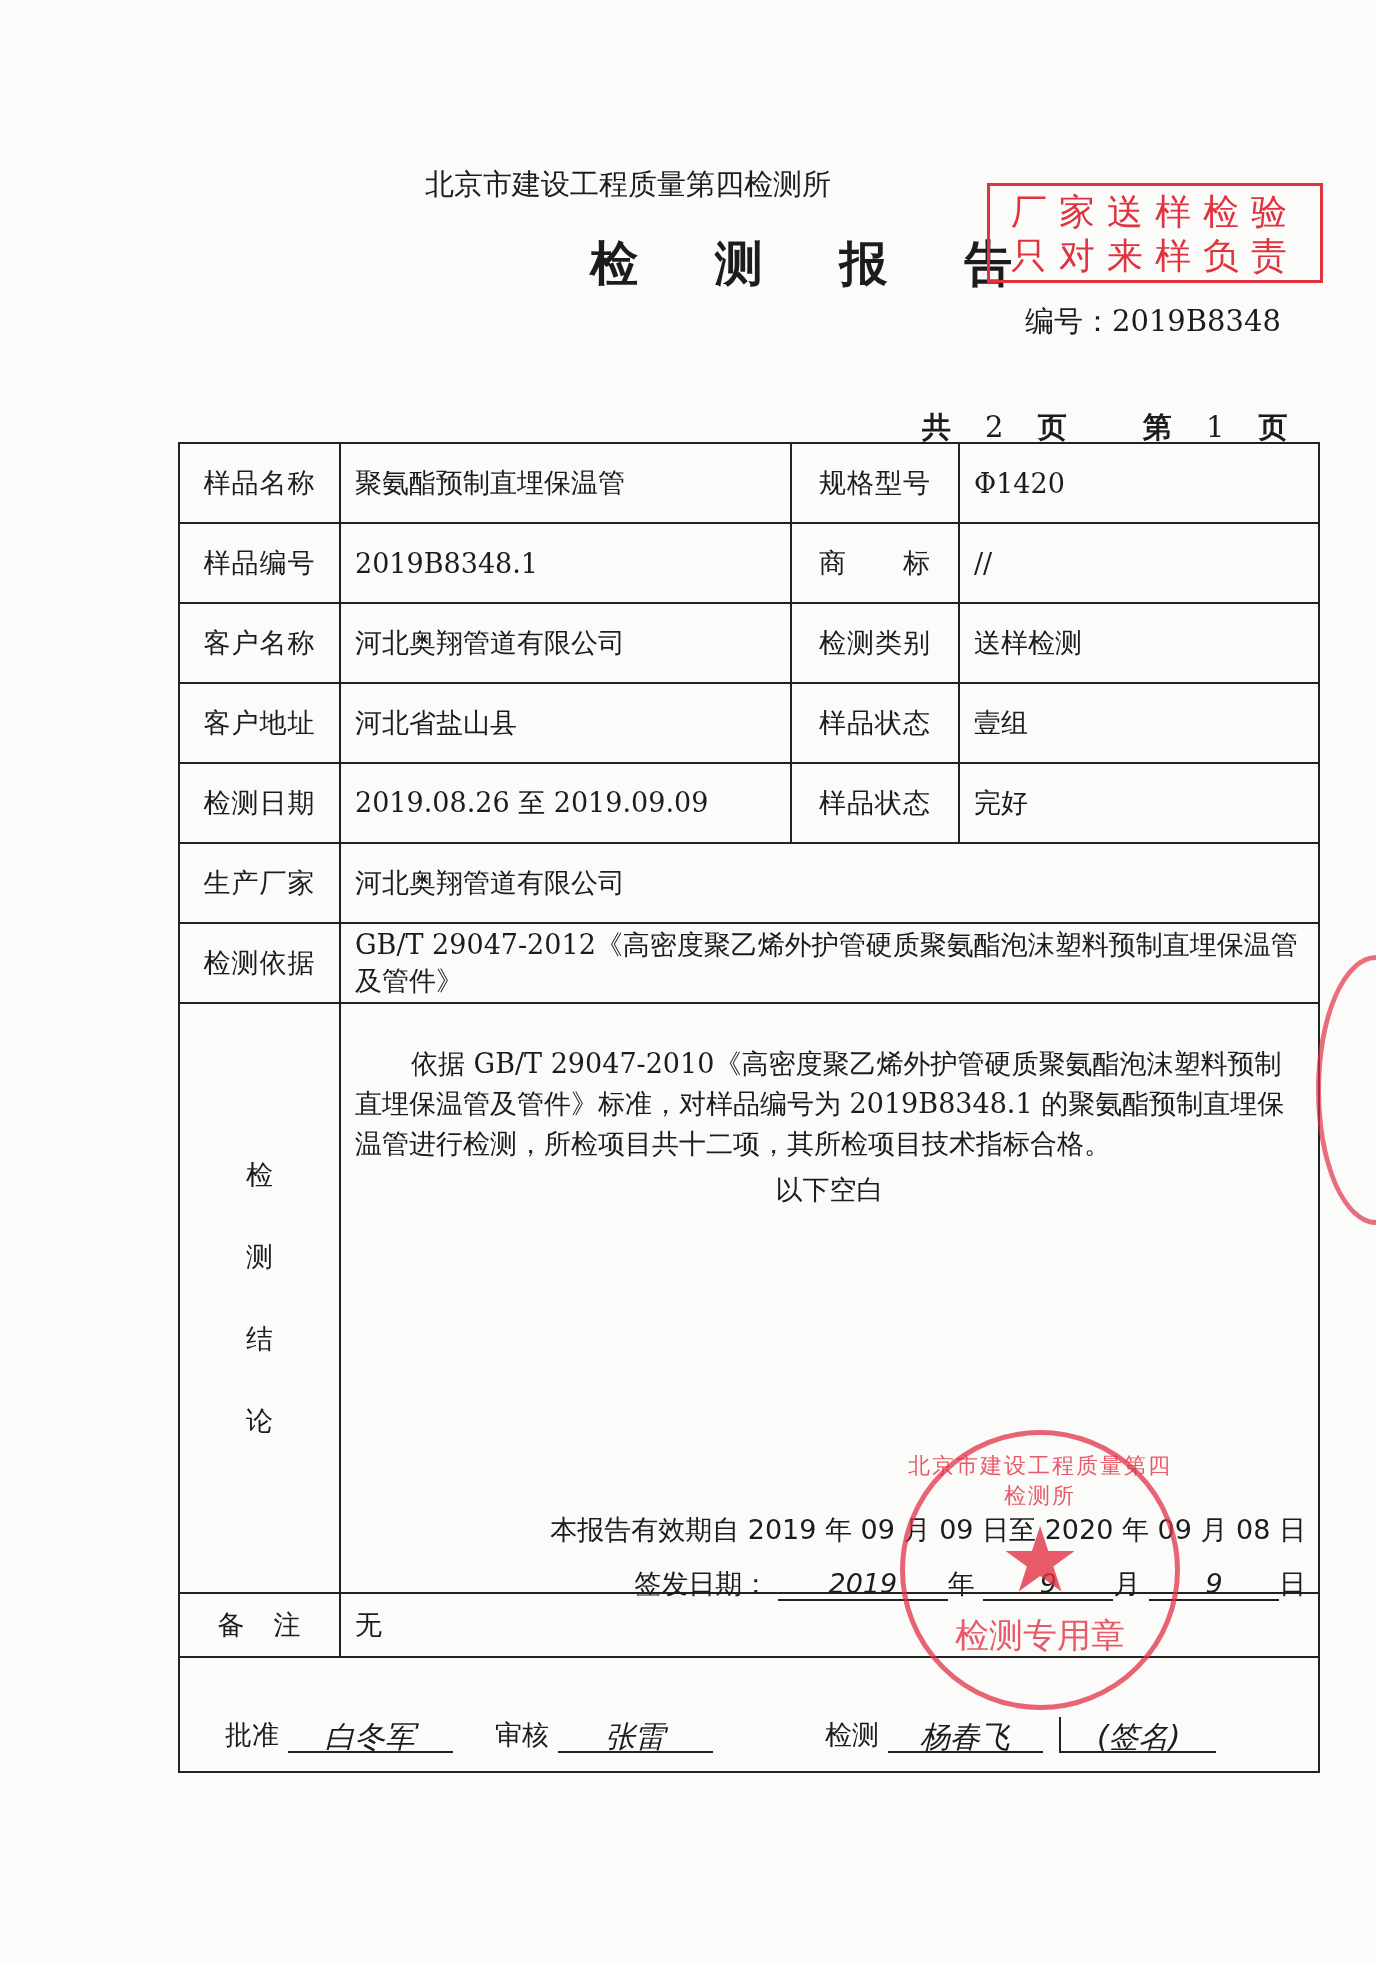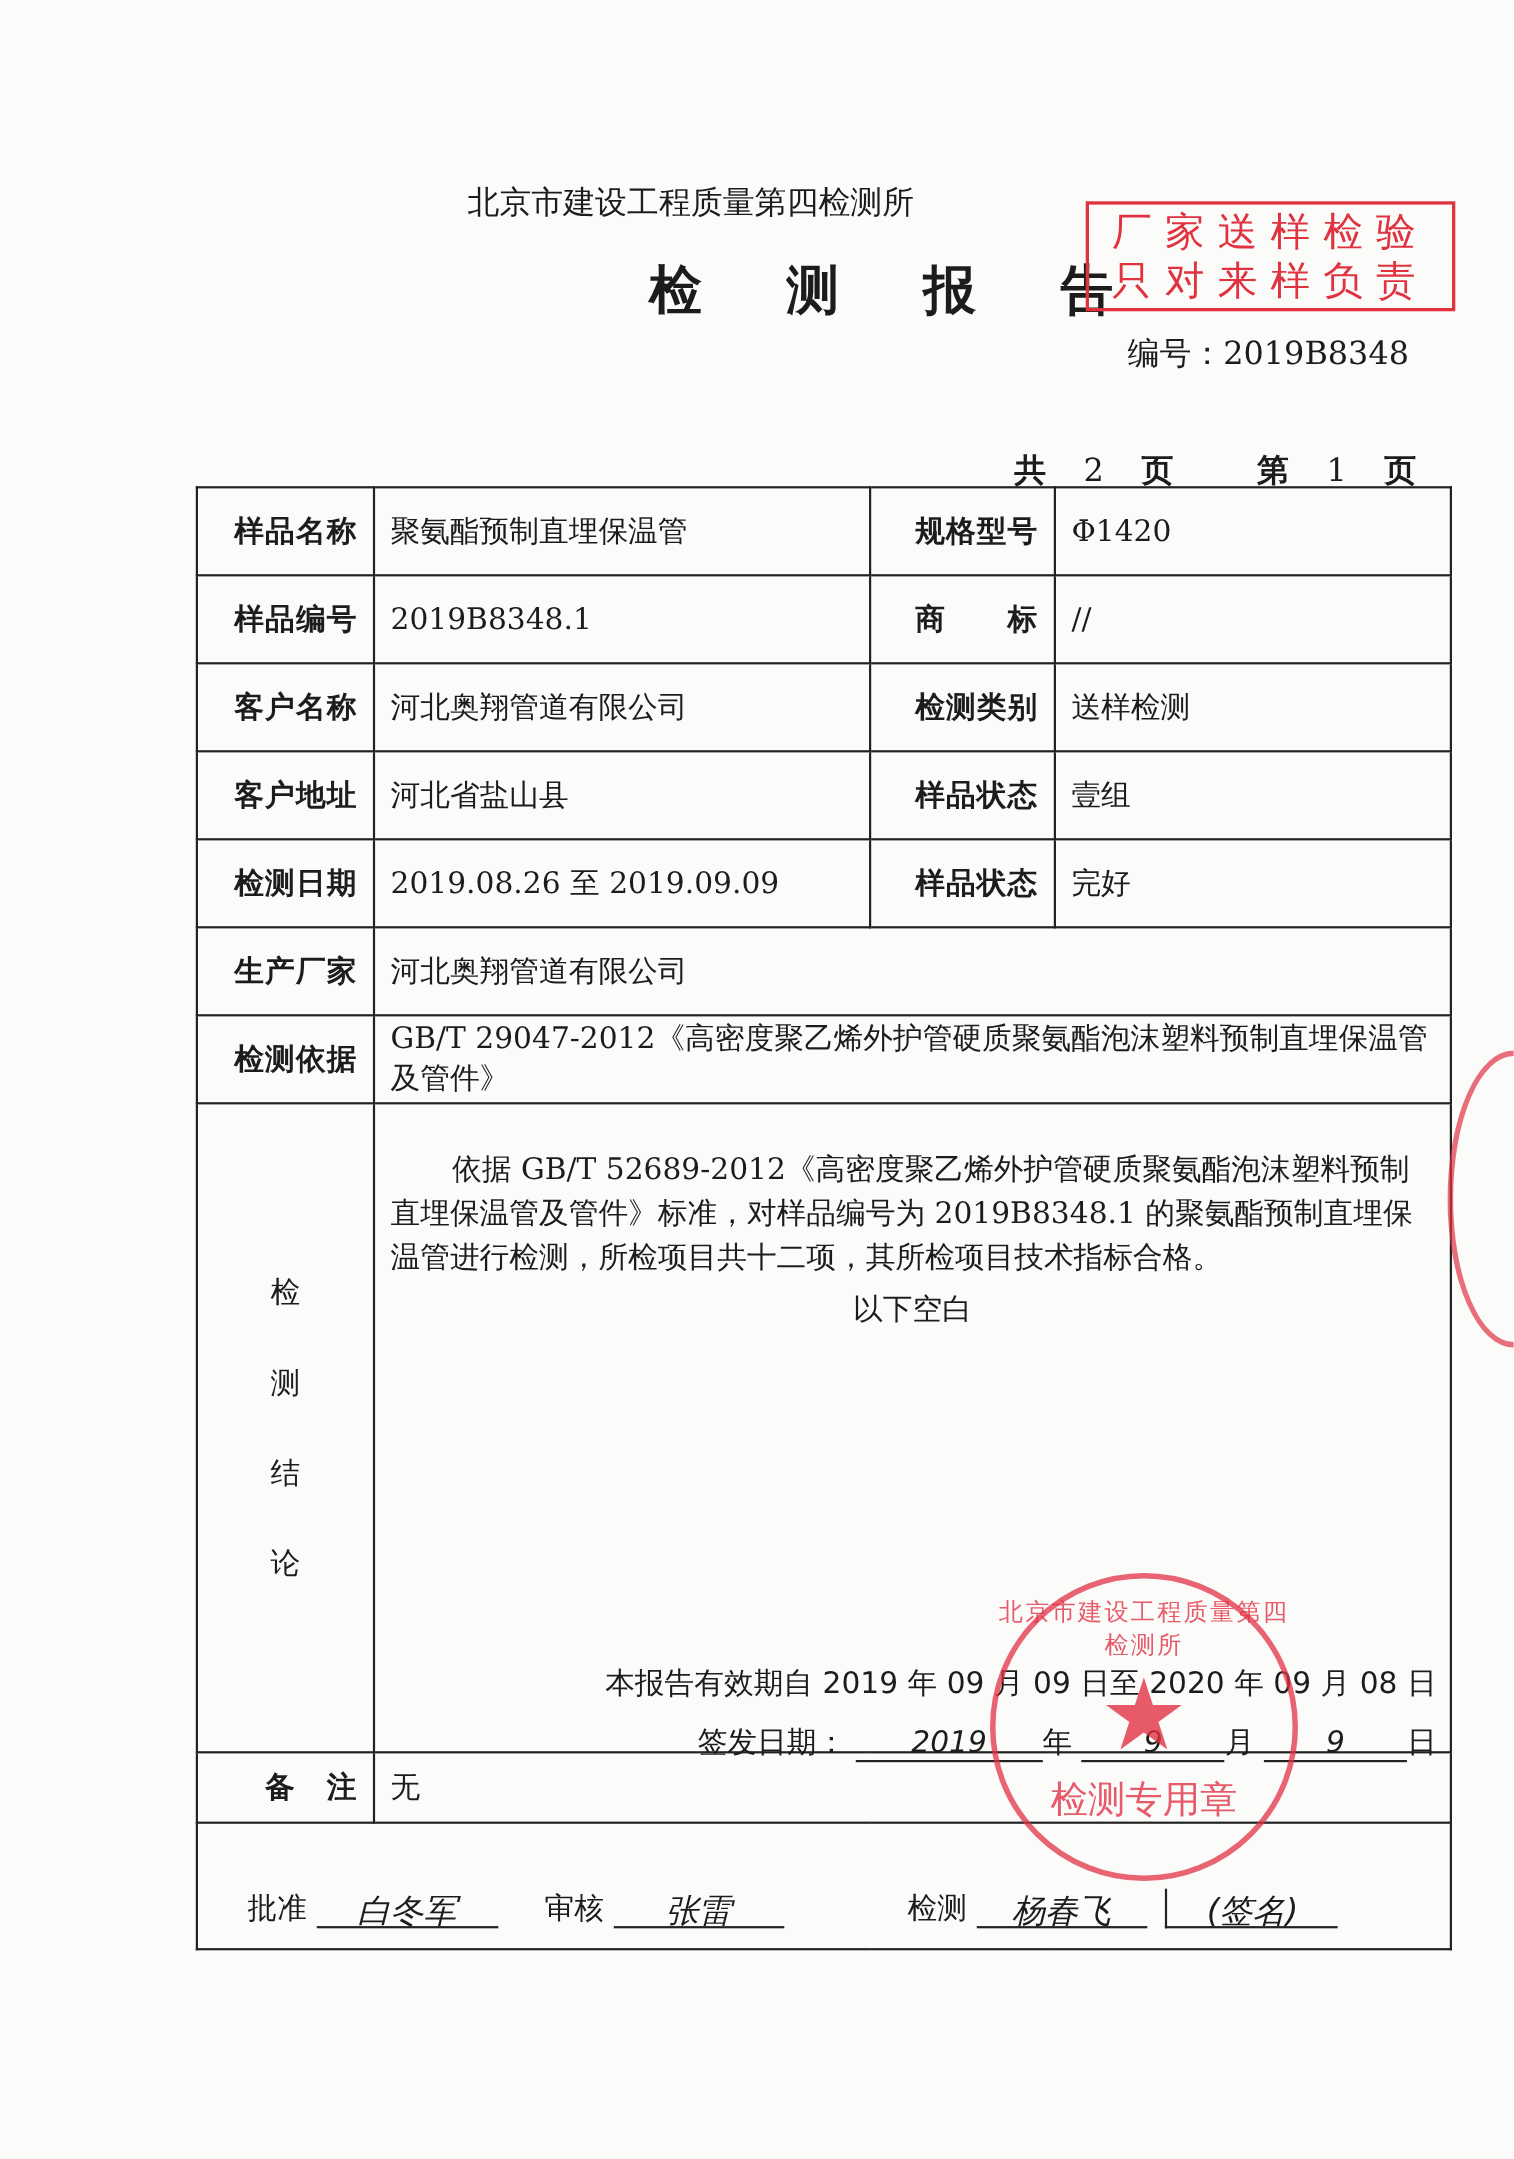--- a/index.html
+++ b/index.html
@@ -31,21 +31,21 @@
   .page-line span { margin-right:18px; }
 
   table.report {
     position:absolute; left:178px; top:442px; width:1140px;
     border-collapse:collapse; table-layout:fixed;
     font-family:"DejaVu Sans","Liberation Sans",sans-serif;
   }
   table.report td {
     border:2px solid #222; font-size:27px; padding:0 14px; vertical-align:middle;
   }
-  td.lbl { text-align:right; letter-spacing:1px;font-weight:bold; }
+  td.lbl { text-align:center; letter-spacing:1px; }
   td.val { font-family:"DejaVu Serif","Liberation Serif",serif; }
   tr.r80 td { height:78px; }
   .basis { line-height:36px; }
   .concl-label { text-align:center; vertical-align:middle; }
   .concl-label div { font-size:27px; margin:46px 0; }
   .concl-cell { vertical-align:top !important; position:relative; height:588px; padding:0 !important; }
   .concl-para {
     position:absolute; left:14px; right:14px; top:40px;
     font-size:27px; line-height:40px; text-indent:56px;
     font-family:"DejaVu Serif","Liberation Serif",serif;
@@ -145,21 +145,21 @@
     <td class="val basis" colspan="3">GB/T 29047-2012《高密度聚乙烯外护管硬质聚氨酯泡沫塑料预制直埋保温管及管件》</td>
   </tr>
   <tr>
     <td class="concl-label">
       <div>检</div>
       <div>测</div>
       <div>结</div>
       <div>论</div>
     </td>
     <td class="concl-cell" colspan="3">
-      <div class="concl-para">依据 GB/T 52689-2012《高密度聚乙烯外护管硬质聚氨酯泡沫塑料预制直埋保温管及管件》标准，对样品编号为 2019B8348.1 的聚氨酯预制直埋保温管进行检测，所检项目共十二项，其所检项目技术指标合格。</div>
+      <div class="concl-para">依据 GB/T 29047-2010《高密度聚乙烯外护管硬质聚氨酯泡沫塑料预制直埋保温管及管件》标准，对样品编号为 2019B8348.1 的聚氨酯预制直埋保温管进行检测，所检项目共十二项，其所检项目技术指标合格。</div>
       <div class="blank-note" style="font-family:'DejaVu Sans','Liberation Sans',sans-serif;">以下空白</div>
       <div class="validity">本报告有效期自 2019 年 09 月 09 日至 2020 年 09 月 08 日</div>
       <div class="issue">
         <span style="font-family:Liberation Mono, monospace;">签发日期：</span>
         <span class="uline" style="width:170px">2019</span><span>年</span>
         <span class="uline" style="width:130px">9</span><span>月</span>
         <span class="uline" style="width:130px">9</span><span>日</span>
       </div>
     </td>
   </tr>

